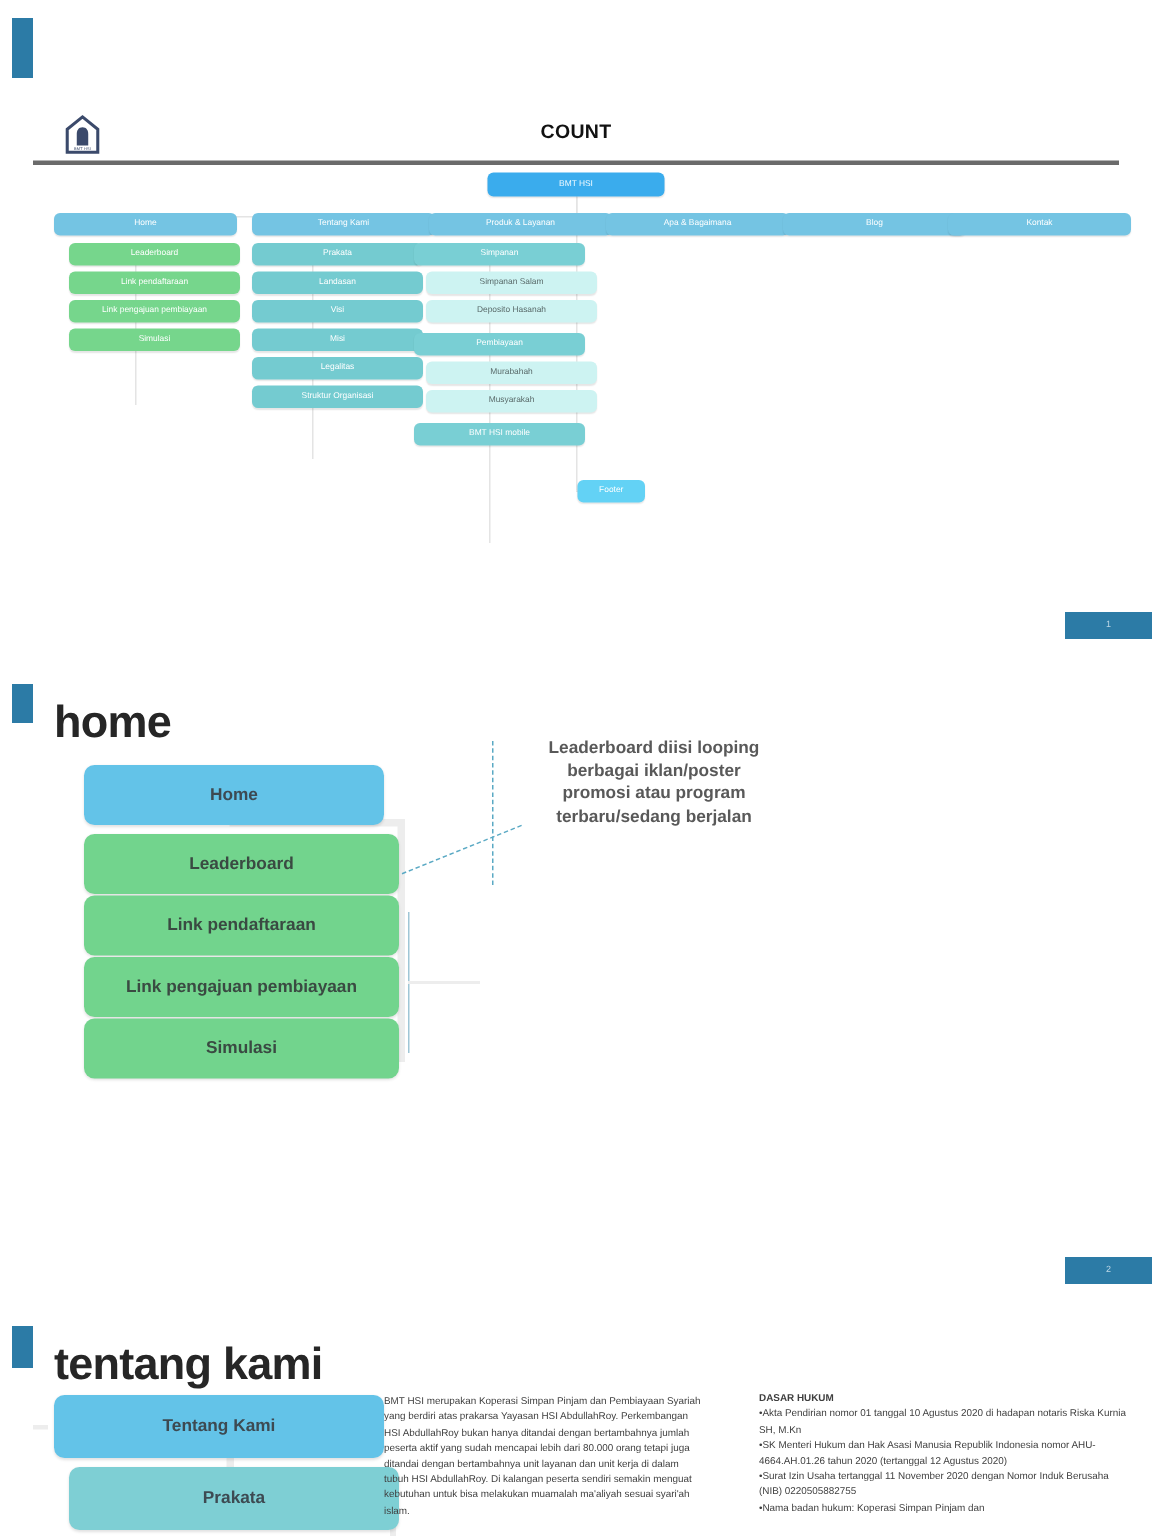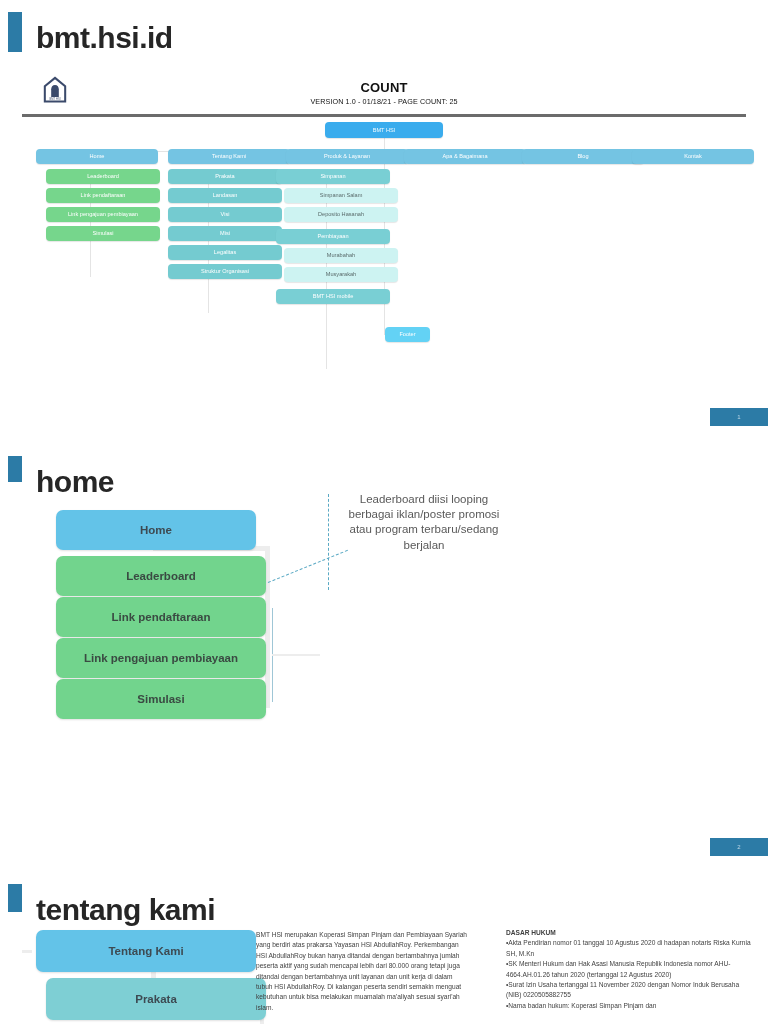--- a/index.html
+++ b/index.html
@@ -158,33 +158,31 @@
     line-height: 1.58;
   }
 </style>
 </head>
 <body>
 
 <div class="page" style="height:430px;">
 
   <div class="slide-title-row" style="padding-top:12px;">
     <div class="title-accent"></div>
-    <div class="slide-title">bmt.hsi.id</div>
   </div>
 
   <div class="doc-header" style="margin-top:18px;">
     <div class="doc-logo">
       <svg viewBox="0 0 40 44" width="26" height="28" aria-hidden="true">
         <path d="M20 3 L36 16 L36 40 L4 40 L4 16 Z" fill="none" stroke="#3b4a6b" stroke-width="3.2"></path>
         <path d="M20 14 C24 14 26 17 26 21 L26 33 L14 33 L14 21 C14 17 16 14 20 14 Z" fill="#3b4a6b"></path>
       </svg>
     </div>
     <div class="doc-logo-caption">BMT HSI</div>
     <div class="doc-title">COUNT</div>
-    <div class="doc-sub">VERSION 1.0 - 01/18/21 - PAGE COUNT: 25</div>
   </div>
 
   <div class="sitemap">
 
     <div class="conn-line" style="left:362px; top:21px; height:14px;"></div>
     <div class="conn-hz" style="left:68px;  top:34px;  width:588px;"></div>
     <div class="conn-line" style="left:68px;  top:34px; height:6px;"></div>
     <div class="conn-line" style="left:186px; top:34px; height:6px;"></div>
     <div class="conn-line" style="left:304px; top:34px; height:6px;"></div>
     <div class="conn-line" style="left:420px; top:34px; height:6px;"></div>
@@ -253,21 +251,21 @@
 
     <div class="big-node bn-blue" style="left:34px; top:14px;  width:200px; height:40px;">Home</div>
     <div class="big-node bn-green" style="left:34px; top:60px;  width:210px; height:40px;">Leaderboard</div>
     <div class="big-node bn-green" style="left:34px; top:101px; width:210px; height:40px;">Link pendaftaraan</div>
     <div class="big-node bn-green" style="left:34px; top:142px; width:210px; height:40px;">Link pengajuan pembiayaan</div>
     <div class="big-node bn-green" style="left:34px; top:183px; width:210px; height:40px;">Simulasi</div>
 
     <div class="dash-line" style="left:246px; top:86px; width:86px; transform:rotate(-22deg);"></div>
 
     <div class="brace" style="left:306px; top:-2px; height:96px;"></div>
-    <div class="ann-text ann-center" style="left:320px; top:-4px; width:164px;">Leaderboard diisi looping berbagai iklan/poster promosi atau program terbaru/sedang berjalan</div>
+    <div class="ann-text ann-center" style="left:332px; top:-4px; width:164px;font-weight:bold;">Leaderboard diisi looping berbagai iklan/poster promosi atau program terbaru/sedang berjalan</div>
 
     <div class="brace-solid" style="left:250px; top:112px; height:94px;"></div>
     <div class="grey-stub" style="left:250px; top:158px; width:48px; height:1.5px;"></div>
   </div>
 
   <div class="page-badge" style="top:408px;">
     <span>2</span>
   </div>
 </div>
 

